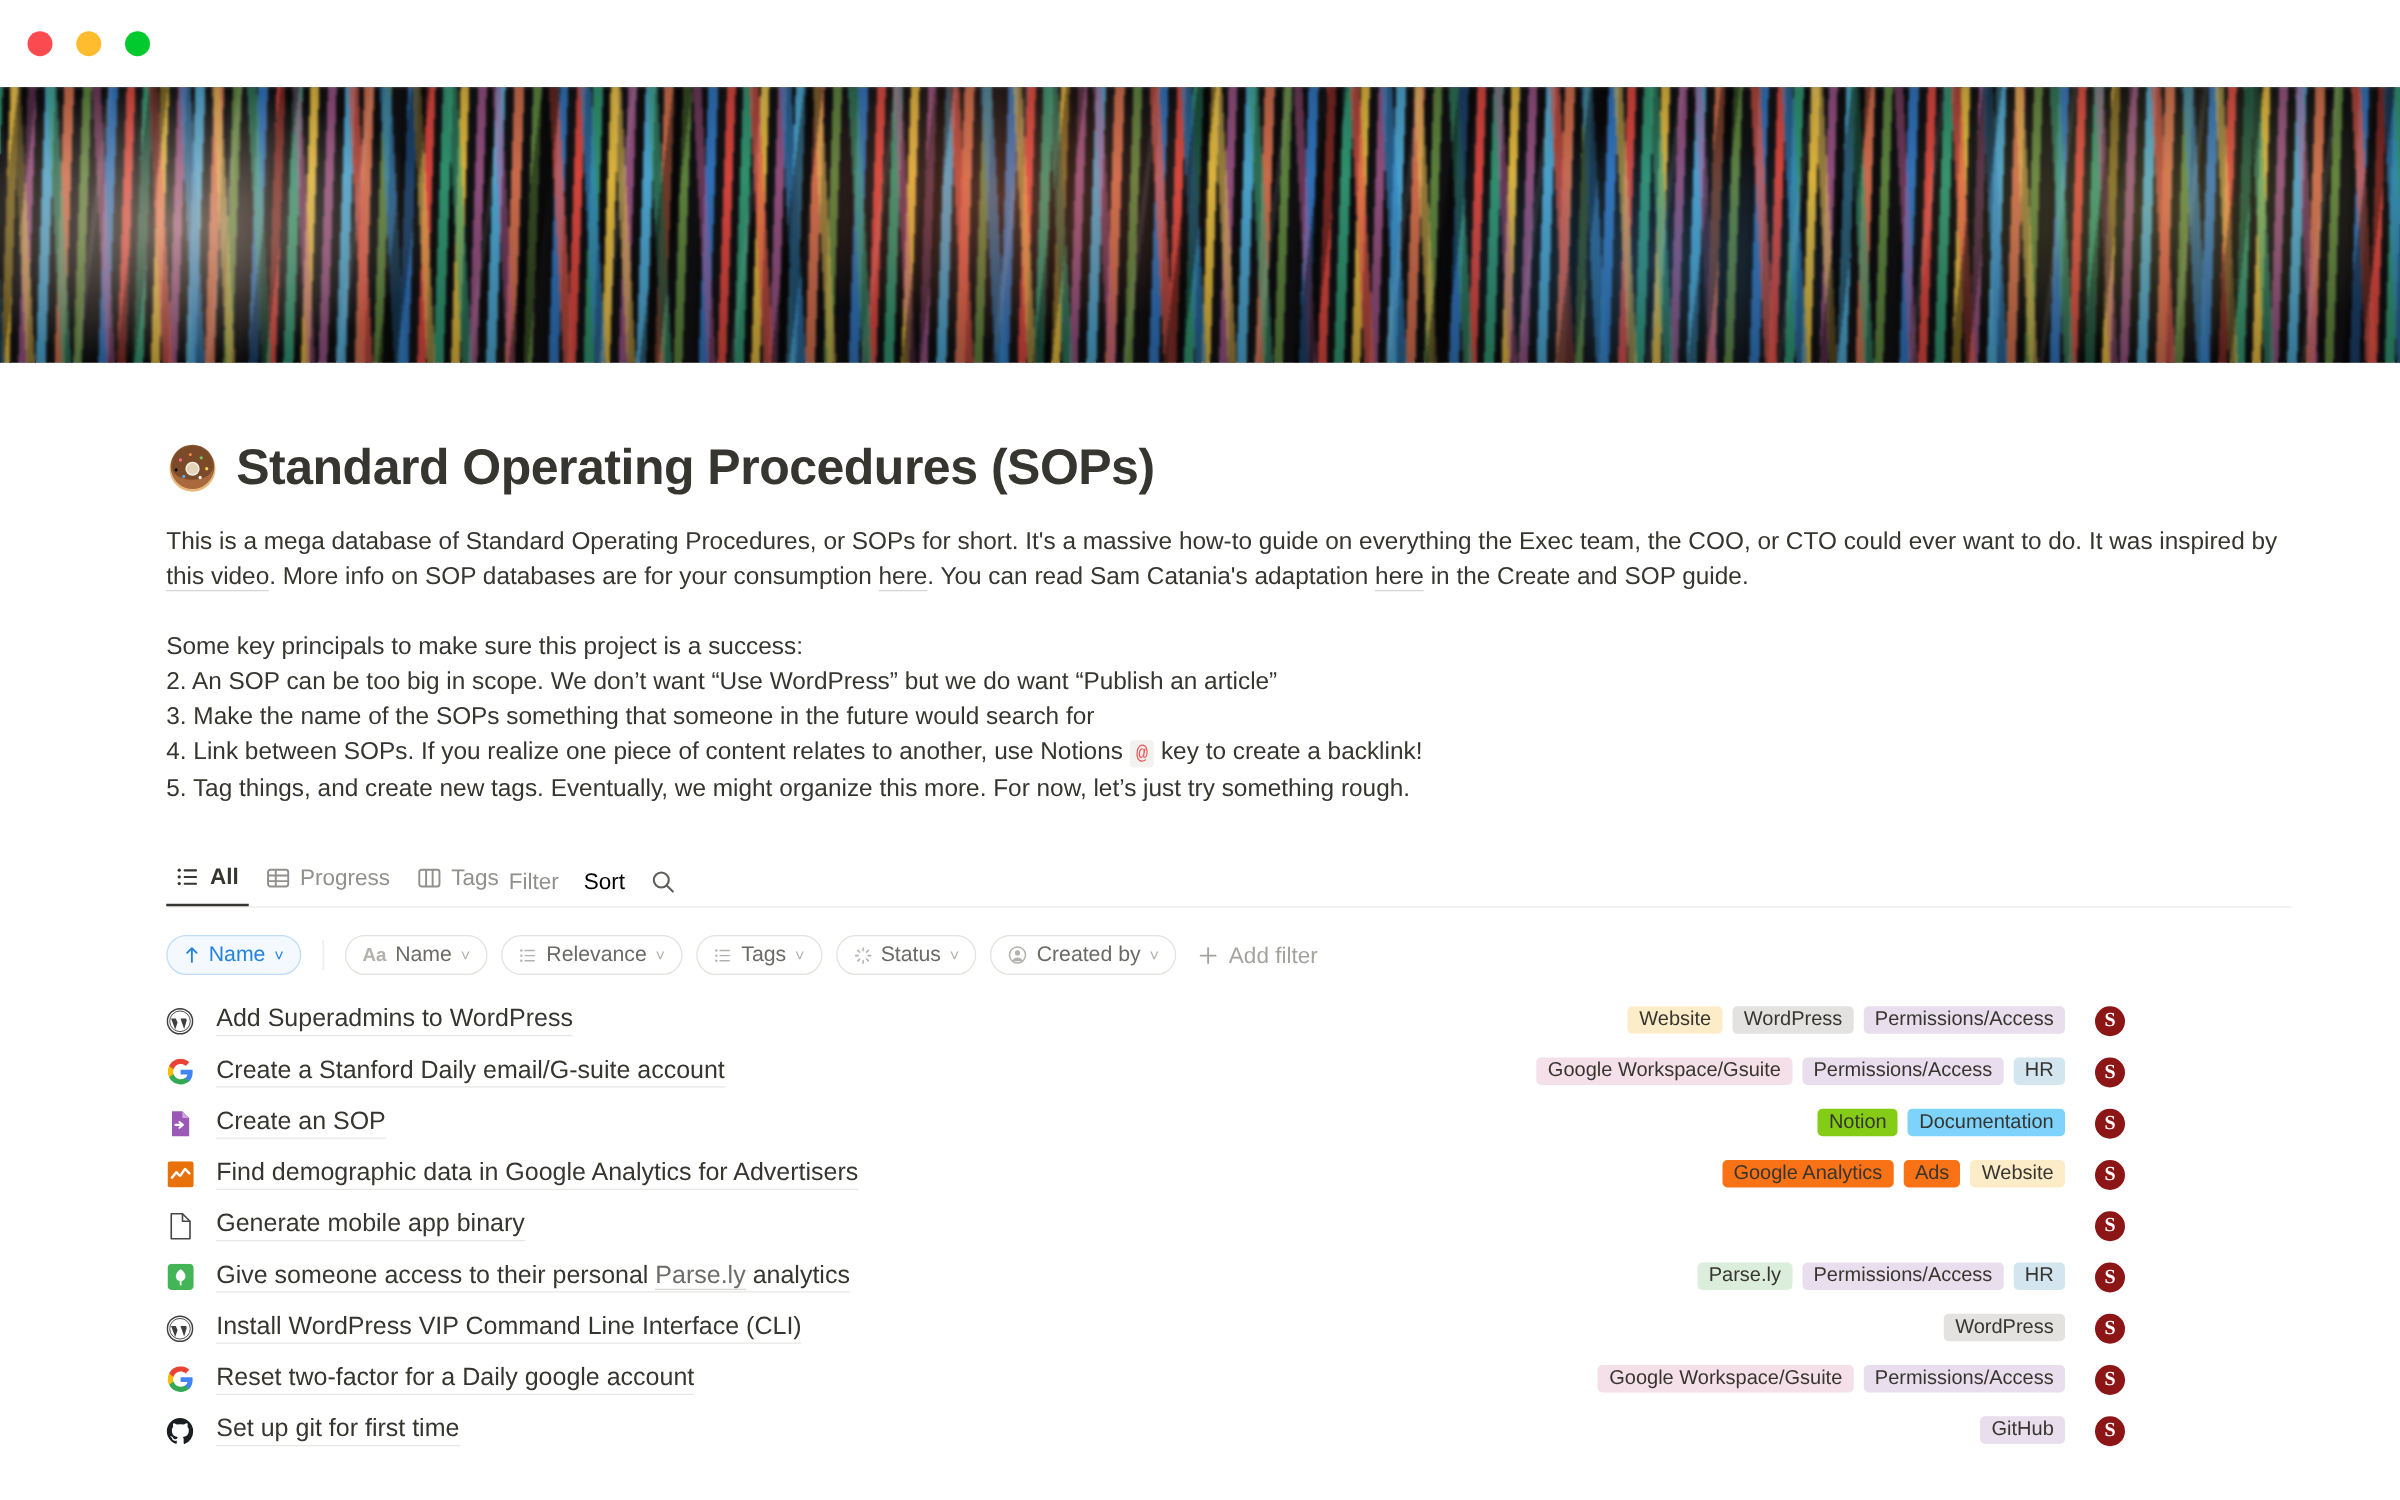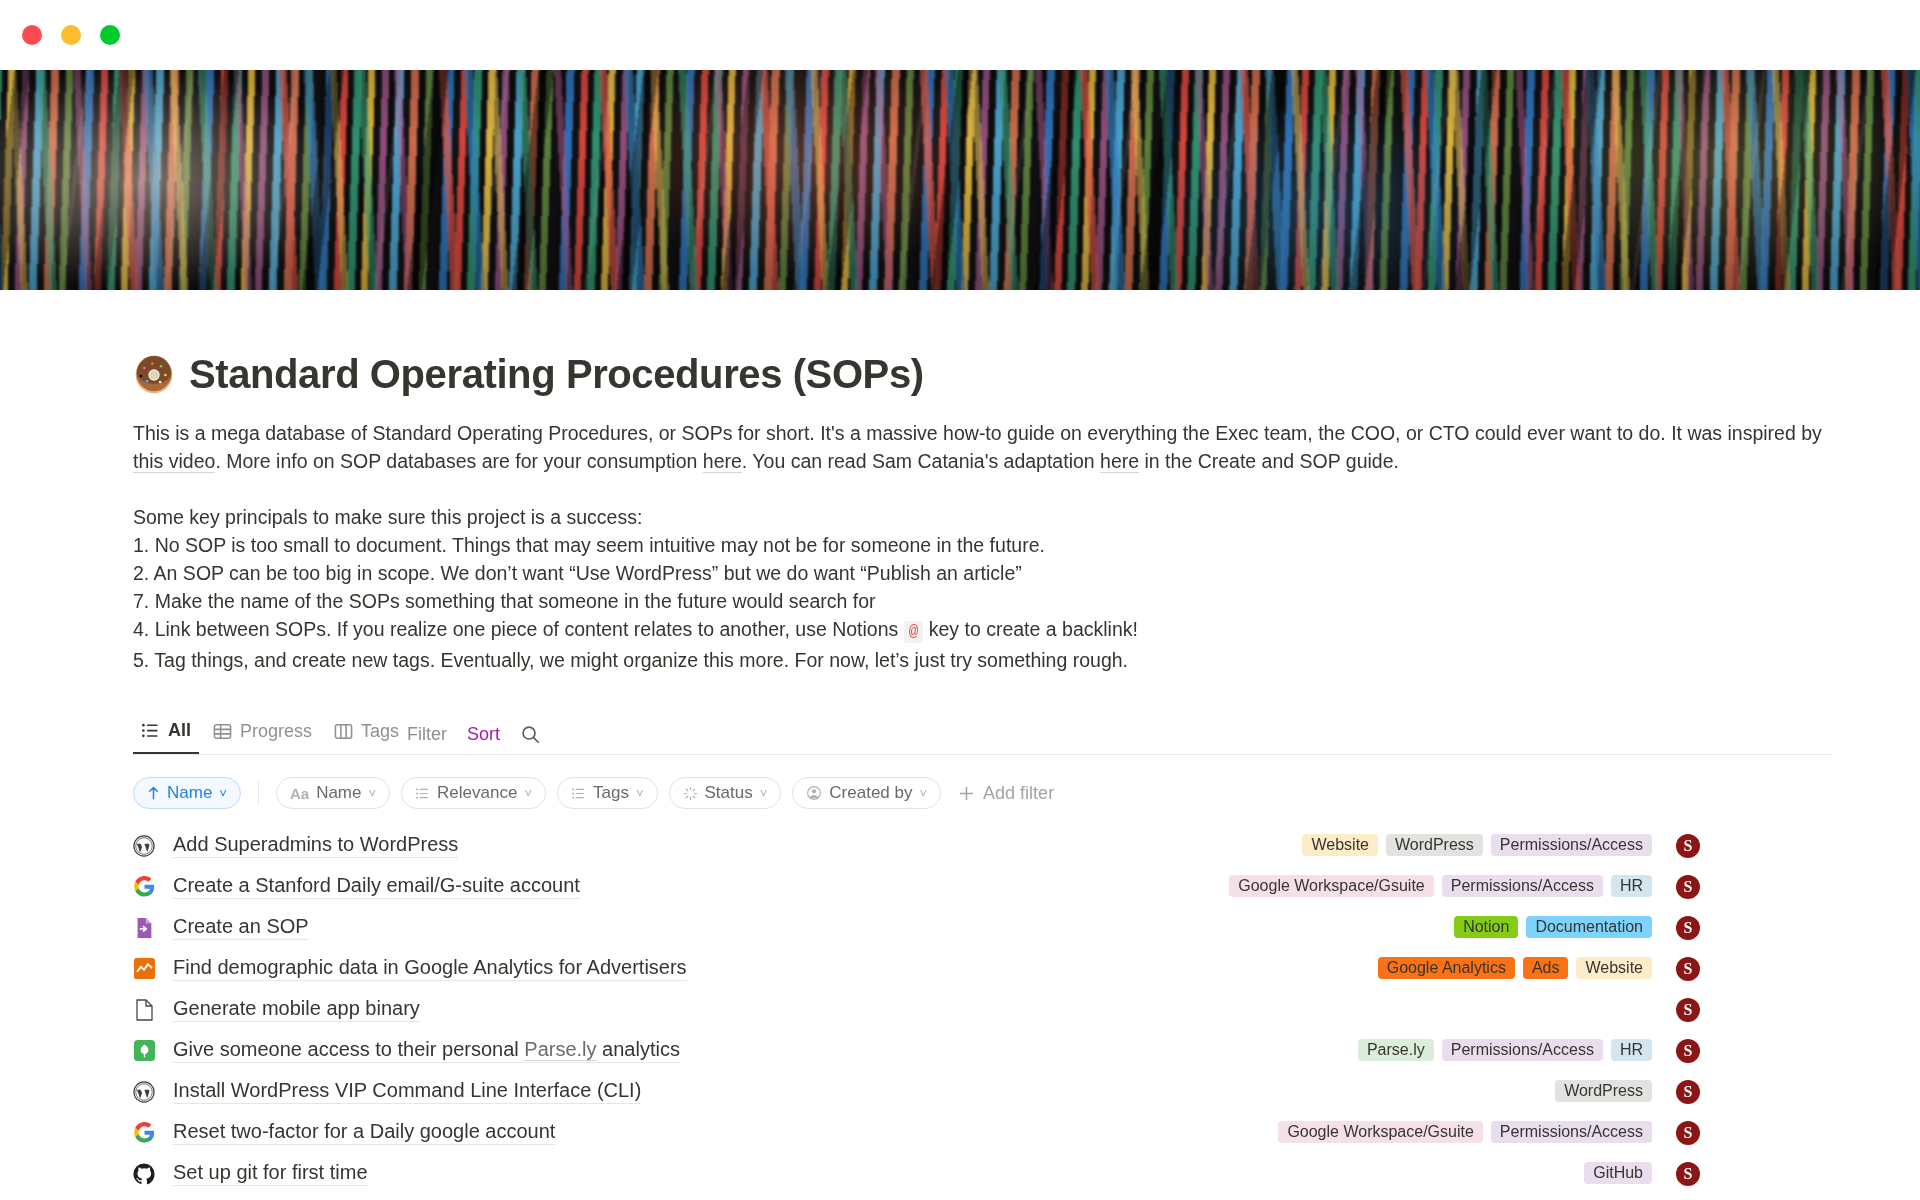--- a/index.html
+++ b/index.html
@@ -121,21 +121,21 @@
   .tablist { display: flex; gap: 6px; }
   .tab {
     display: flex; align-items: center; gap: 8px;
     padding: 6px 8px 11px 8px;
     font-size: 18px; color: #91908d; cursor: pointer;
   }
   .tab.active { color: #37352f; font-weight: bold; border-bottom: 2.5px solid #37352f; }
   .tab svg { display: block; }
   .view-actions { display: flex; align-items: center; gap: 20px; padding-bottom: 9px; }
   .view-actions .act { font-size: 18px; color: #91908d; cursor: pointer; }
-  .view-actions .act.blue { color: #a21caf; }
+  .view-actions .act.blue { color: #000000; }
 
   
   .filters {
     display: flex; align-items: center; gap: 11px;
     margin-top: 22px;
   }
   .chip {
     display: inline-flex; align-items: center; gap: 7px;
     height: 32px; padding: 12px 13px;
     border: 1px solid #e4e2de; border-radius: 16px;
@@ -225,23 +225,22 @@
   <div class="desc">
     <span>This is a mega database of Standard Operating Procedures, or SOPs for short. It's a massive how-to guide on</span>
     <span>everything the Exec team, the COO, or CTO could ever want to do. It was inspired by </span><a href="#">this video</a><span>. More info on SOP</span>
     <span>databases are for your consumption </span><a href="#">here</a><span>. You can read Sam Catania's adaptation </span><a href="#">here</a><span> in the Create and SOP guide.</span>
   </div>
 
   <div class="spacer"></div>
 
   <div class="principles">
     <div>Some key principals to make sure this project is a success:</div>
-    <div>1. No SOP is too small to document. Things that may seem intuitive may not be for someone in the future.</div>
     <div>2. An SOP can be too big in scope. We don’t want “Use WordPress” but we do want “Publish an article”</div>
-    <div>7. Make the name of the SOPs something that someone in the future would search for</div>
+    <div>3. Make the name of the SOPs something that someone in the future would search for</div>
     <div><span>4. Link between SOPs. If you realize one piece of content relates to another, use Notions </span><code class="inline">@</code><span> key to create a backlink!</span></div>
     <div>5. Tag things, and create new tags. Eventually, we might organize this more. For now, let’s just try something rough.</div>
   </div>
 
   <div class="views">
     <div class="tablist">
       <div class="tab active">
         <svg width="19" height="19" viewBox="0 0 16 16">
           <g fill="currentColor">
             <circle cx="2" cy="3.5" r="1.1"></circle>

